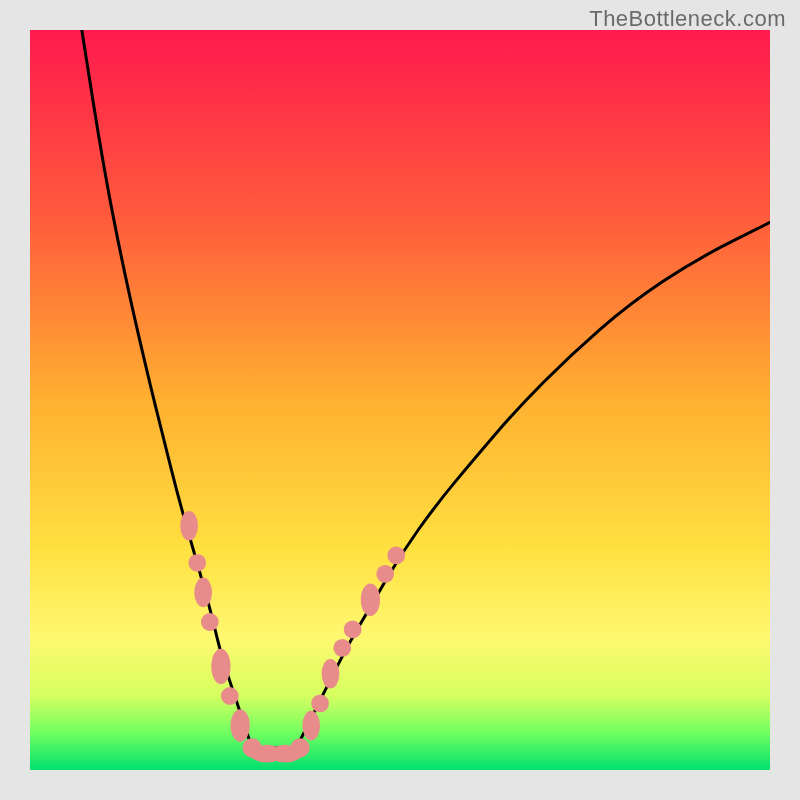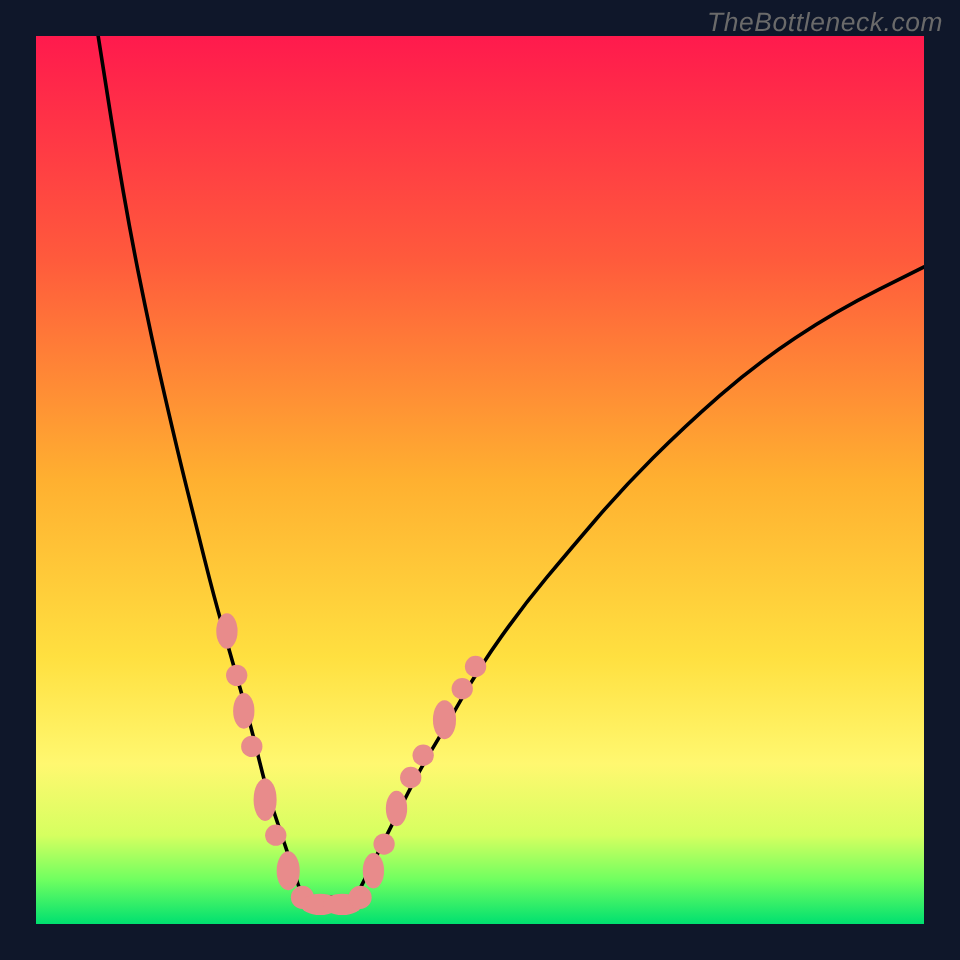--- a/index.html
+++ b/index.html
@@ -7,23 +7,22 @@
     padding: 0;
     width: 800px;
     height: 800px;
     background: #000;
     overflow: hidden;
     font-family: Arial, Helvetica, sans-serif;
   }
   .outer {
     width: 800px;
     height: 800px;
-    background: #0f172a;
+    background: #e5e5e5;
     position: relative;
-    font-style: italic;
   }
   .watermark {
     position: absolute;
     top: 6px;
     right: 14px;
     color: #6a6a6a;
     font-size: 22px;
     font-weight: 500;
     letter-spacing: 0.5px;
     z-index: 10;

